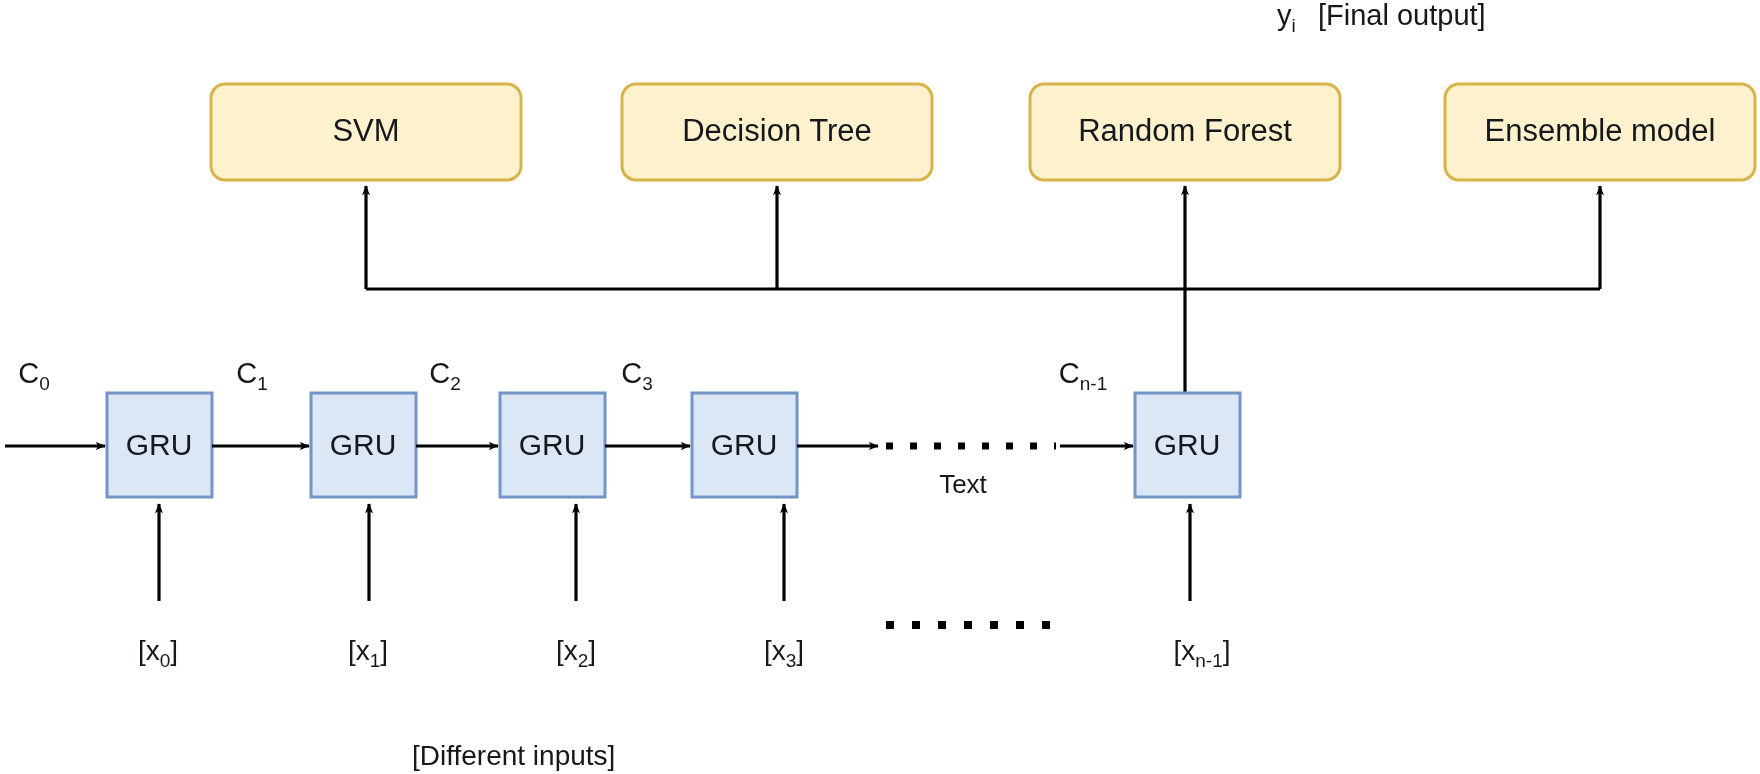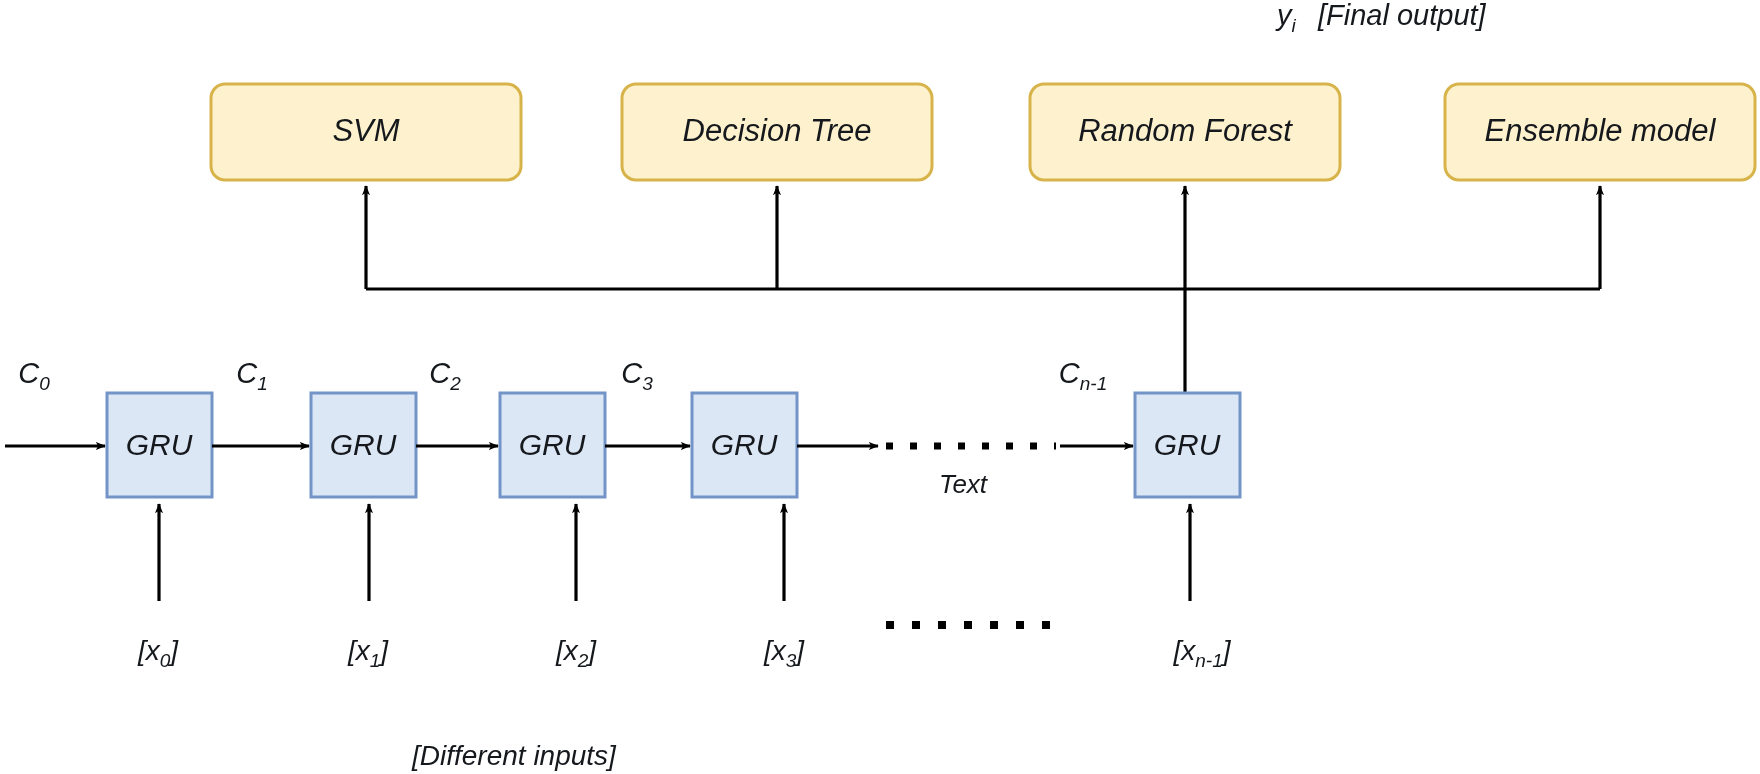--- a/index.html
+++ b/index.html
@@ -10,21 +10,20 @@
   body {
     width: 1760px;
     height: 774px;
     font-family: "Liberation Sans", sans-serif;
     overflow: hidden;
   }
   #diagram-root {
     position: relative;
     width: 1760px;
     height: 774px;
-    font-style: italic;
   }
   svg#diagram {
     display: block;
     width: 1760px;
     height: 774px;
   }
   .model-box-rect {
     fill: #fdf2cd;
     stroke: #d7b34a;
     stroke-width: 3;

